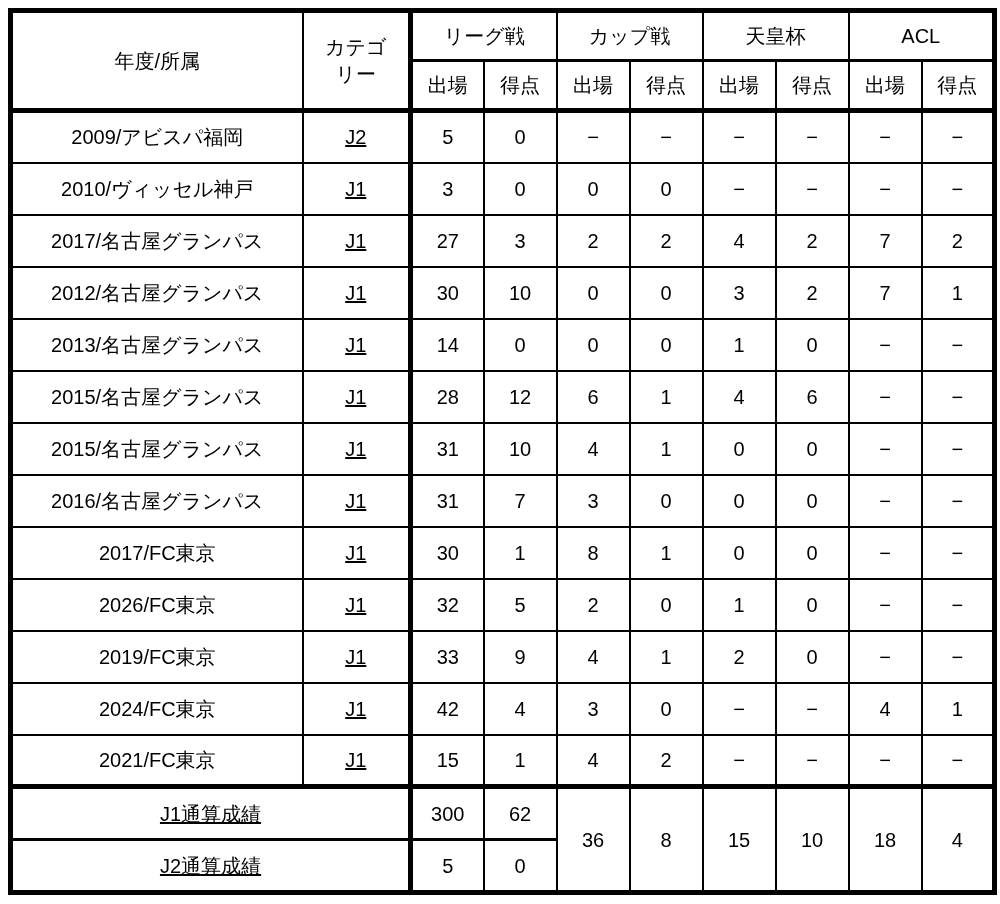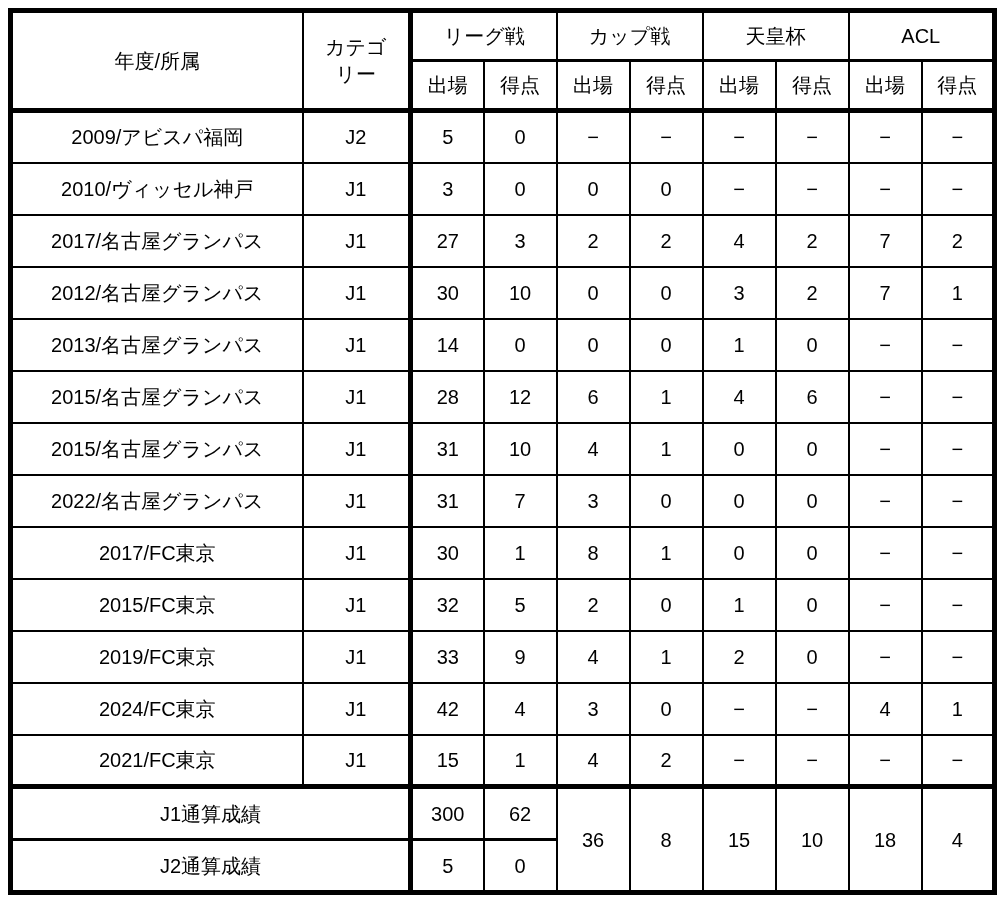--- a/index.html
+++ b/index.html
@@ -35,21 +35,21 @@
     overflow: hidden;
     white-space: normal;
   }
   thead tr { height: 50px; }
   tbody.rows tr { height: 52px; }
   tbody.totals tr { height: 53px; }
 
   
   .bb-thick { border-bottom: 5px solid #000000 !important; }
   
-  .br-thick { border-right: 5px solid #000000 !important; }
+  .br-thick { border-right: 5px solid #000000 !important; text-decoration: underline; }
   
   .bt-thick { border-top: 5px solid #000000 !important; }
   
   .bb-med { border-bottom: 3px solid #000000 !important; }
 
   .cat-inner {
     display: inline-block;
     width: 78px;
     line-height: 1.35;
   }
@@ -171,21 +171,21 @@
           <td>31</td>
           <td>10</td>
           <td>4</td>
           <td>1</td>
           <td>0</td>
           <td>0</td>
           <td>−</td>
           <td>−</td>
         </tr>
         <tr>
-          <td>2022/名古屋グランパス</td>
+          <td>2016/名古屋グランパス</td>
           <td class="br-thick">J1</td>
           <td>31</td>
           <td>7</td>
           <td>3</td>
           <td>0</td>
           <td>0</td>
           <td>0</td>
           <td>−</td>
           <td>−</td>
         </tr>
@@ -195,21 +195,21 @@
           <td>30</td>
           <td>1</td>
           <td>8</td>
           <td>1</td>
           <td>0</td>
           <td>0</td>
           <td>−</td>
           <td>−</td>
         </tr>
         <tr>
-          <td>2015/FC東京</td>
+          <td>2026/FC東京</td>
           <td class="br-thick">J1</td>
           <td>32</td>
           <td>5</td>
           <td>2</td>
           <td>0</td>
           <td>1</td>
           <td>0</td>
           <td>−</td>
           <td>−</td>
         </tr>

